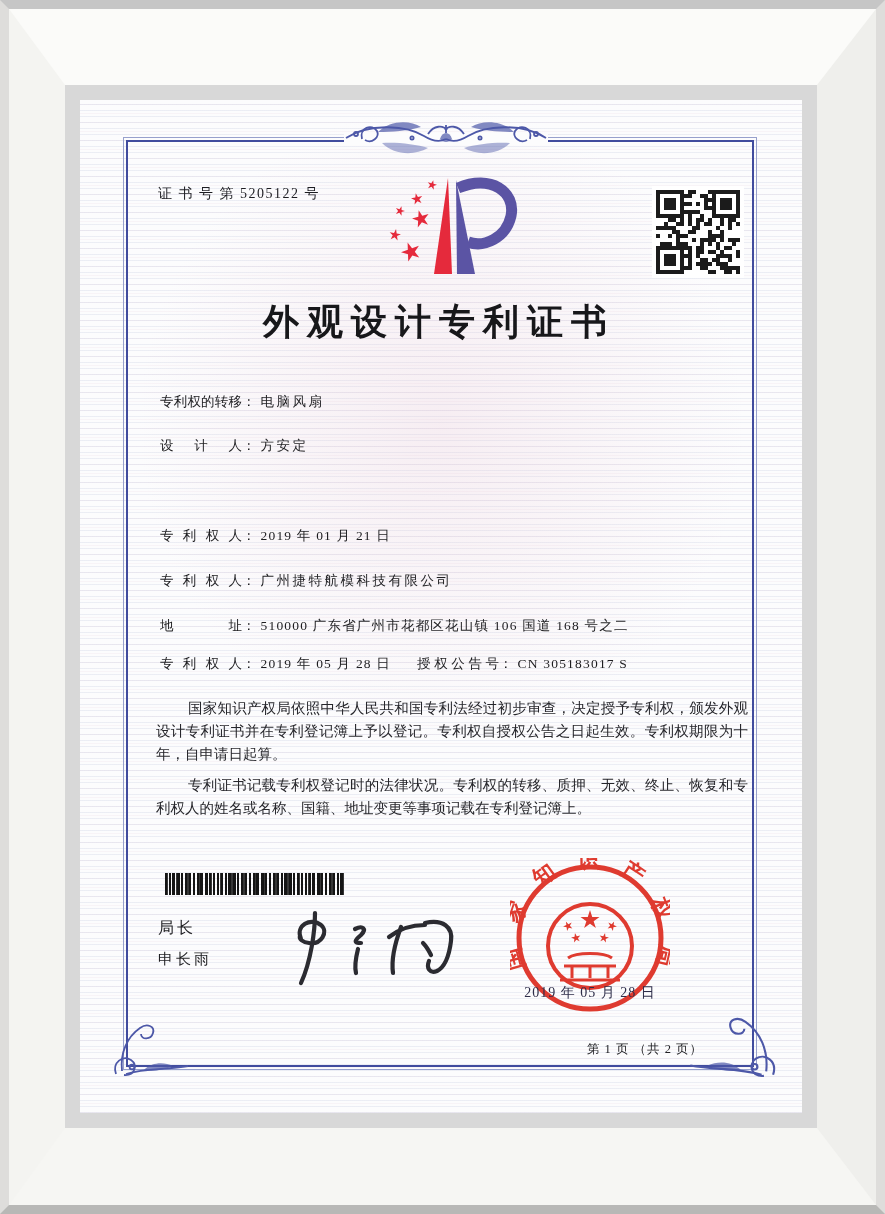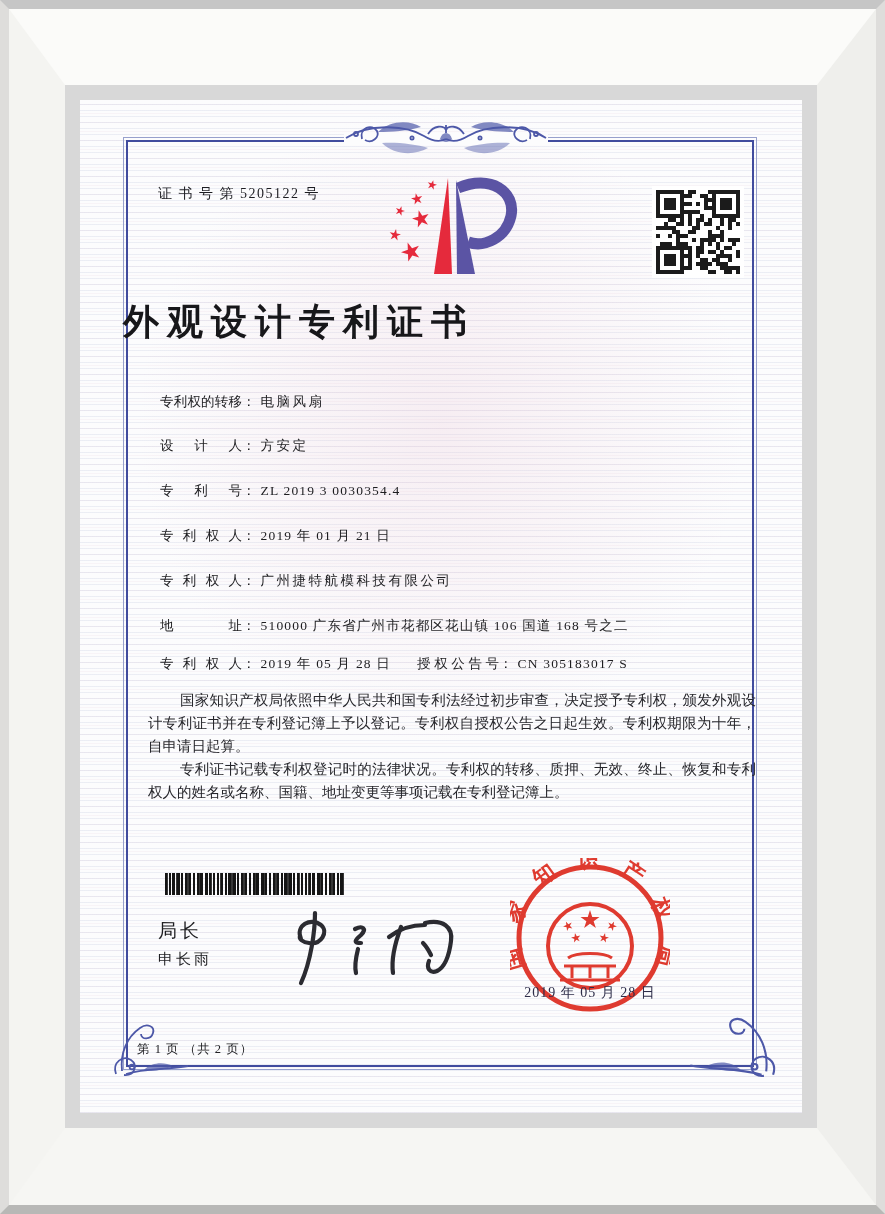--- a/index.html
+++ b/index.html
@@ -27,57 +27,57 @@
   .border-outer{position:absolute;left:43px;top:37px;width:632px;height:931px;
       border:1px solid #97a0cc;}
   .border-inner{position:absolute;inset:2px;border:2px solid var(--border_blue,#414c9e);}
 
   .orn{position:absolute;}
   .orn path,.orn circle{stroke:var(--ornament_blue,#4d58a8);stroke-width:1.8;fill:none;}
   .orn .fil{fill:rgba(77,88,168,.70);stroke:none;}
   .orn .fil2{fill:rgba(77,88,168,.45);stroke:none;}
 
   .cert-no{position:absolute;left:78px;top:85px;font-size:14px;letter-spacing:1.5px;color:#1d1d22;}
-  .cert-title{position:absolute;left:43px;top:198px;width:632px;text-align:left;
+  .cert-title{position:absolute;left:43px;top:198px;width:632px;text-align:center;
       font-size:36px;font-weight:bold;letter-spacing:8px;color:#17171a;}
 
   .logo{position:absolute;left:306px;top:72px;width:135px;height:112px;}
 
   .qr{position:absolute;left:572px;top:86px;width:92px;height:92px;background:#fff;}
   .qr-grid{position:absolute;inset:4px;display:grid;
       grid-template-columns:repeat(21,1fr);grid-template-rows:repeat(21,1fr);}
   .qr-grid .on{background:#1b1b1b;}
 
   .row{position:absolute;left:80px;white-space:nowrap;font-size:13.5px;color:#1d1d20;}
   .lbl{display:inline-block;width:82px;text-align:justify;text-align-last:justify;}
   .colon{display:inline-block;}
   .val{margin-left:5px;letter-spacing:2.5px;}
   .val.num{letter-spacing:1.2px;}
   .grant-pair{position:absolute;top:0;white-space:nowrap;}
 
   .paras{position:absolute;left:68px;top:589px;width:608px;color:#26262b;}
-  .paras p{margin:0;font-size:14.5px;line-height:23px;text-align:justify;text-indent:2.2em;}
+  .paras p{margin:8px;font-size:14.5px;line-height:23px;text-align:justify;text-indent:2.2em;}
 
   .barcode{position:absolute;left:85px;top:773px;width:180px;height:22px;
     background:
       repeating-linear-gradient(90deg,#151515 0 2px,transparent 2px 4px),
       repeating-linear-gradient(90deg,#151515 0 1px,transparent 1px 7px),
       repeating-linear-gradient(90deg,rgba(21,21,21,.85) 0 3px,transparent 3px 11px);}
 
-  .director-title{position:absolute;left:78px;top:818px;font-size:19px;letter-spacing:3px;color:#1d1d20;}
+  .director-title{position:absolute;left:78px;top:818px;font-size:16px;letter-spacing:3px;color:#1d1d20;}
   .director-name{position:absolute;left:78px;top:850px;font-size:15px;letter-spacing:3px;color:#1d1d20;}
 
   .sig{position:absolute;left:175px;top:795px;width:210px;height:95px;z-index:2;}
   .sig path{stroke:#2b2b31;stroke-width:4.2;fill:none;stroke-linecap:round;}
 
   .seal{position:absolute;left:430px;top:758px;width:160px;height:160px;z-index:3;opacity:.92;}
   .seal-date{position:absolute;left:434px;top:884px;width:152px;text-align:center;z-index:4;
       font-size:14px;letter-spacing:1px;color:#2d2d49;}
 
-  .page-info{position:absolute;left:57px;top:941px;width:580px;text-align:left;
+  .page-info{position:absolute;left:43px;top:941px;width:580px;text-align:right;
       font-size:12.5px;letter-spacing:1px;color:#202024;}
   .footer-note{position:absolute;left:43px;top:983px;width:580px;text-align:center;
       font-size:13.5px;letter-spacing:2px;color:#202024;}
 </style>
 </head>
 <body style="--border_blue: #414c9e; --ornament_blue: #4d58a8; --logo_red: #e52a3c; --logo_purple: #5b54a4; --seal_red: #dd2b1f; --ink: #1d1d20;">
 
 <div class="stage">
  <div class="f1">
   <div class="f2">
@@ -583,23 +583,20 @@
               </div>
       </div>
 
       <div class="cert-title">外观设计专利证书</div>
 
       <div class="row" style="top:293px">
         <span class="lbl">专利权的转移</span><span class="colon">：</span><span class="val">电脑风扇</span>
       </div>
       <div class="row" style="top:337px">
         <span class="lbl">设计人</span><span class="colon">：</span><span class="val">方安定</span>
-      </div>
-      <div class="row" style="top:382px">
-        <span class="lbl">专利号</span><span class="colon">：</span><span class="val num">ZL 2019 3 0030354.4</span>
       </div>
       <div class="row" style="top:427px">
         <span class="lbl">专利权人</span><span class="colon">：</span><span class="val num">2019 年 01 月 21 日</span>
       </div>
       <div class="row" style="top:472px">
         <span class="lbl">专利权人</span><span class="colon">：</span><span class="val">广州捷特航模科技有限公司</span>
       </div>
       <div class="row" style="top:517px">
         <span class="lbl">地址</span><span class="colon">：</span><span class="val num">510000 广东省广州市花都区花山镇 106 国道 168 号之二</span>
       </div>

